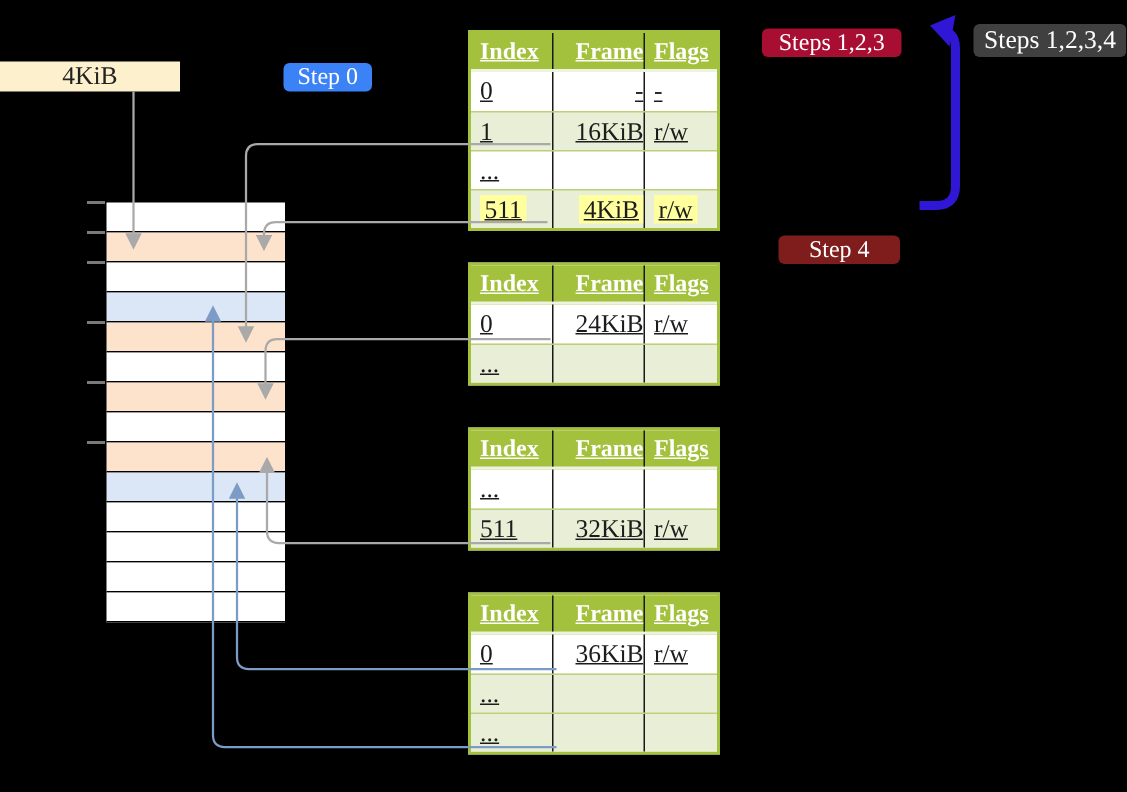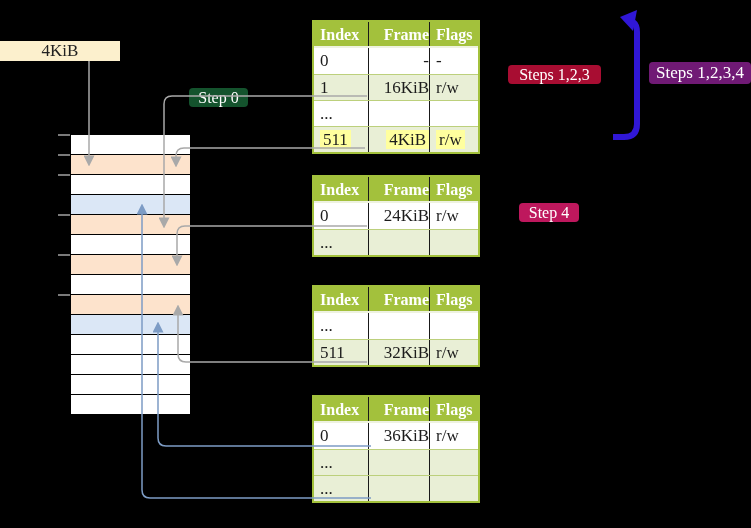--- a/index.html
+++ b/index.html
@@ -12,34 +12,34 @@
   .mrow[data-kind="page-table"] { background:#fde3cc; }
   .mrow[data-kind="page"]       { background:#dbe7f6; }
 
   
   .ptable { position:absolute; left:312px; width:168px; box-sizing:border-box;
             border:2px solid #a3c13c; background:#fff; color:#1c1c1c; }
   .thead { display:flex; background:#a3c13c; color:#fff; font-weight:bold;
            height:26px; line-height:26px; font-size:16px; border-bottom:2px solid #eef2e0; box-sizing:border-box;}
   .trow  { display:flex; height:26px; line-height:25px; font-size:17px; box-sizing:border-box; }
   .trow + .trow { border-top:1px solid #bcd07c; }
-  .c { box-sizing:border-box; padding-left:6px; white-space:nowrap; overflow:hidden; }
+  .c { box-sizing:border-box; padding-left:6px; white-space:nowrap; overflow:hidden;text-decoration:underline; }
   .c1 { width:55px; border-right:1px solid #191919; }
   .c2 { width:61px; border-right:1px solid #191919;text-align:right; }
   .c3 { flex:1; }
   .alt { background:#e9efd6; }
   .hl { background:#ffff9e; padding:0 3px; }
 
   
   .badge { position:absolute; color:#fff; text-align:center; border-radius:4px;
-           font-size:16px;margin-top:46px; }
-  #b-step0    { left:189px; top:42px;  width:59px;  height:19px; line-height:19px; background:#14532d; }
+           font-size:16px; }
+  #b-step0    { left:189px; top:42px;  width:59px;  height:19px; line-height:19px; background:#3b82f6; }
   #b-steps123 { left:508px; top:19px;  width:93px;  height:19px; line-height:19px; background:#a80d32; }
-  #b-steps1234{ left:649px; top:16px;  width:102px; height:22px; line-height:22px; background:#701a75; font-size:17px; }
-  #b-step4    { left:519px; top:157px; width:60px;  height:19px; line-height:19px; background:#be185d; }
+  #b-steps1234{ left:649px; top:16px;  width:102px; height:22px; line-height:22px; background:#404040; font-size:17px; }
+  #b-step4    { left:519px; top:157px; width:81px;  height:19px; line-height:19px; background:#7f1d1d; }
   #frame-label { position:absolute; left:0; top:41px; width:120px; height:20px; line-height:20px;
                  background:#fcf0cd; color:#222; text-align:center; font-size:17px; }
 
   
   #overlay { position:absolute; left:0; top:0; width:751px; height:528px; pointer-events:none; }
 </style>
 </head>
 <body>
 
 <div id="canvas">

